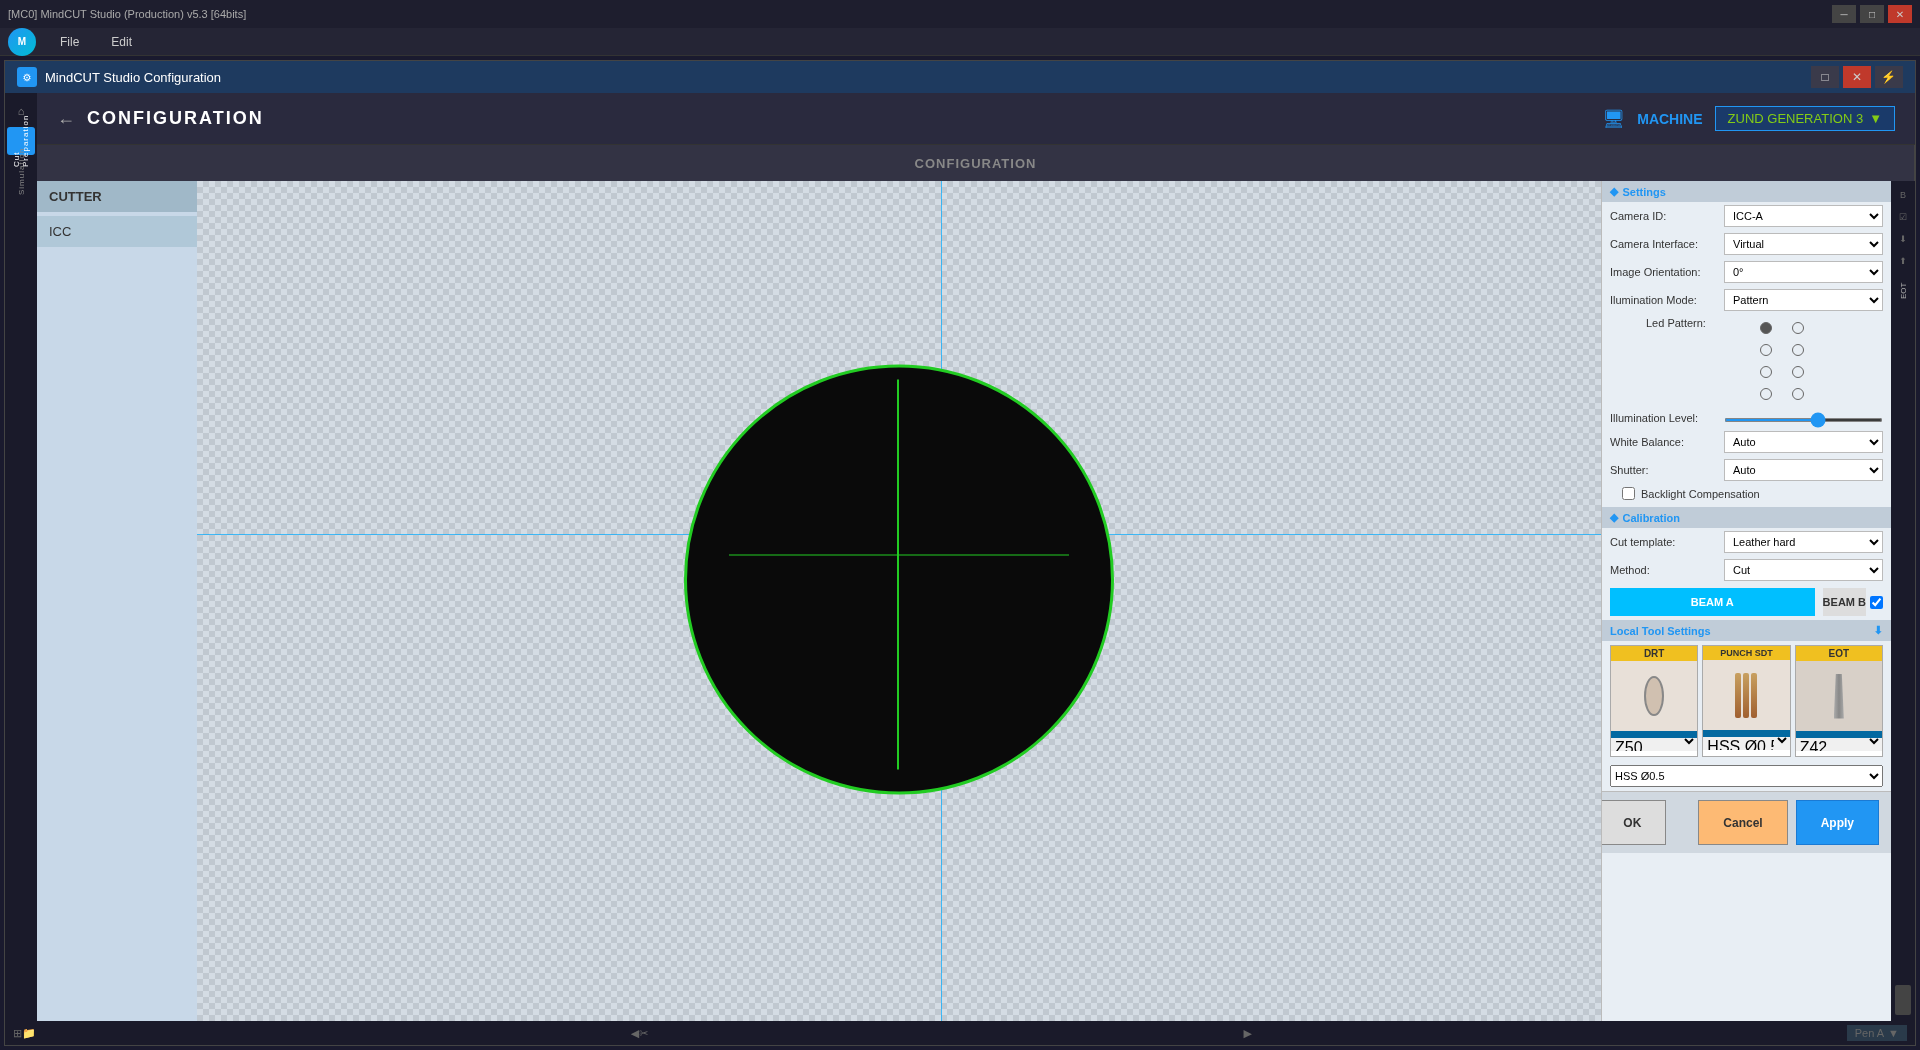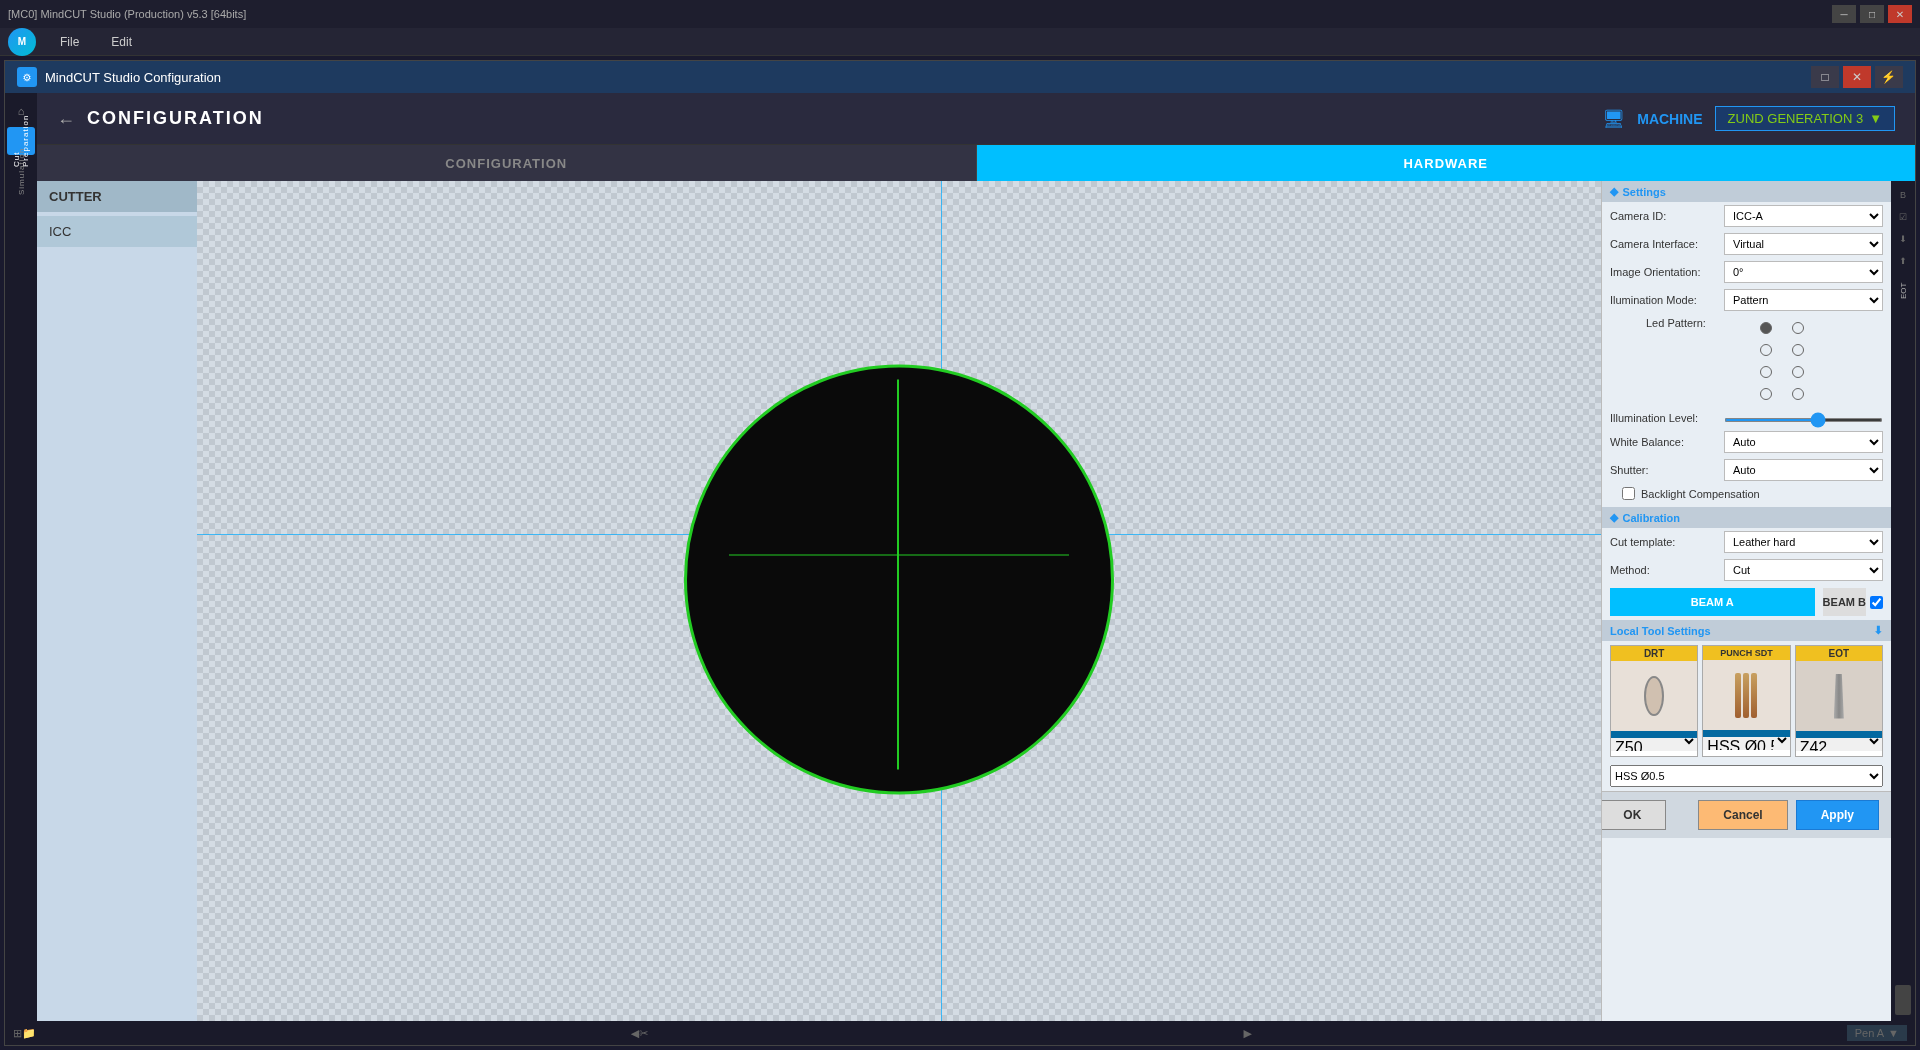--- a/index.html
+++ b/index.html
@@ -108,21 +108,21 @@
     .tool-pin { width: 6px; height: 45px; background: linear-gradient(to bottom, #c8a060, #a06030); border-radius: 2px; }
     .tool-blade { width: 10px; height: 45px; background: linear-gradient(to right, #aaa, #888, #aaa); clip-path: polygon(20% 0%, 80% 0%, 100% 100%, 0% 100%); }
     .tool-card-select { width: 100%; height: 20px; font-size: 16px; border: none; border-top: 7px solid #0369a1; background: #f0f0f0; }
 
     
     #bottom-row { display: flex; align-items: center; padding: 4px 8px; gap: 6px; }
     #bottom-select { flex: 1; height: 22px; font-size: 11px; }
 
     
     #action-bar { background: #d0d8e0; padding: 8px 12px; display: flex; align-items: center; justify-content: flex-end; gap: 8px; border-top: 1px solid #bbb; }
-    .action-btn { height: 30px; padding: 0 24px; font-size: 12px; font-weight: bold; cursor: pointer; border: 1px solid #888; }
+    .action-btn { height: 45px; padding: 0 24px; font-size: 12px; font-weight: bold; cursor: pointer; border: 1px solid #888; }
     .btn-ok { background: #ddd; color: #333; }
     .btn-cancel { background: #fdba74; color: #333; margin-left: 24px; }
     .btn-apply { background: #2196F3; color: white; border-color: #1a7ad4; }
 
     
     #far-right { width: 24px; background: #1a1a2a; display: flex; flex-direction: column; align-items: center; padding: 4px 0; gap: 2px; }
     .fr-icon { width: 20px; height: 20px; display: flex; align-items: center; justify-content: center; color: #666; font-size: 9px; cursor: pointer; }
 
     
     #bottom-bar { height: 24px; background: #1a1a2a; display: flex; align-items: center; justify-content: space-between; padding: 0 8px; }
@@ -188,23 +188,20 @@
           <div id="machine-name-badge">
             <span>ZUND GENERATION 3</span>
             <span>▼</span>
           </div>
         </div>
       </div>
 
       <div id="tabs">
         <div class="tab inactive">
           <span>CONFIGURATION</span>
-        </div>
-        <div class="tab active">
-          <span>HARDWARE</span>
         </div>
       </div>
 
       <div id="body-layout">
 
         <div id="left-panel">
           <div id="left-panel-header">CUTTER</div>
           <div id="icc-item">ICC</div>
         </div>
 

